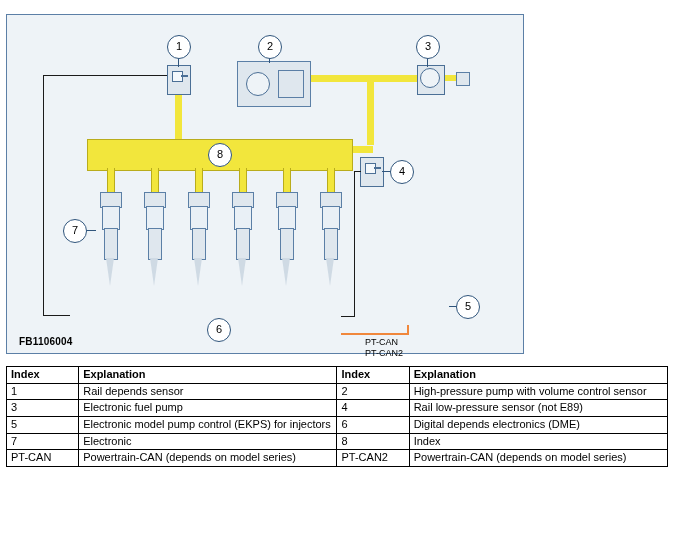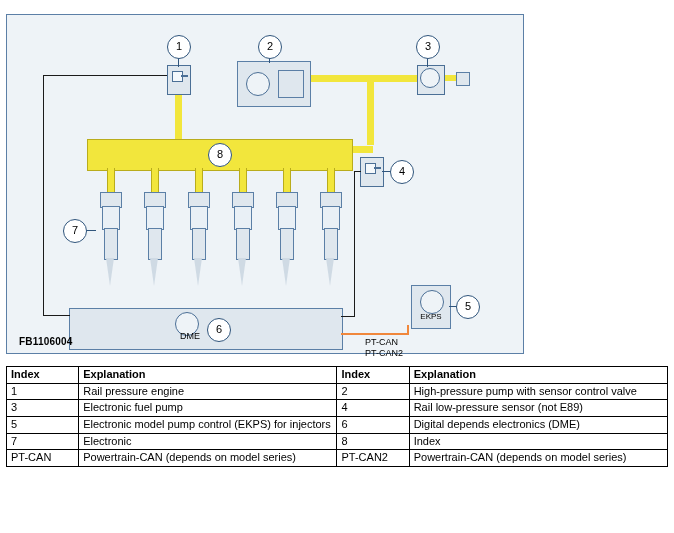--- a/index.html
+++ b/index.html
@@ -167,29 +167,21 @@
 
   <div class="sensor" style="left:410px;top:50px;width:26px;height:28px;">
     <div class="circ-icon" style="left:2px;top:2px;width:18px;height:18px;"></div>
   </div>
 
   <div class="sensor" style="left:353px;top:142px;">
     <div class="sq"></div>
       <div class="stem"></div>
   </div>
 
-  <div class="ekps">
-    <div class="circ-icon" style="left:8px;top:4px;"></div>
-    <div class="ekps-label">EKPS</div>
-  </div>
-
-  <div class="dme">
-    <div class="circ-icon" style="left:105px;top:3px;"></div>
-    <div class="dme-label">DME</div>
-  </div>
+
 
   <div class="wire" style="left:36px;top:60px;width:1px;height:240px;"></div>
   <div class="wire" style="left:36px;top:60px;width:124px;height:1px;"></div>
   <div class="wire" style="left:36px;top:300px;width:27px;height:1px;"></div>
   <div class="wire" style="left:347px;top:156px;width:1px;height:145px;"></div>
   <div class="wire" style="left:347px;top:156px;width:7px;height:1px;"></div>
   <div class="wire" style="left:334px;top:301px;width:14px;height:1px;"></div>
 
   <div class="canwire" style="left:334px;top:318px;width:68px;height:2px;"></div>
   <div class="canwire" style="left:400px;top:310px;width:2px;height:10px;"></div>
@@ -226,23 +218,23 @@
     <tr>
       <th class="c-idx">Index</th>
       <th class="c-exp">Explanation</th>
       <th class="c-idx">Index</th>
       <th class="c-exp">Explanation</th>
     </tr>
   </thead>
   <tbody>
     <tr>
       <td>1</td>
-      <td>Rail pressure engine</td>
+      <td>Rail depends sensor</td>
       <td>2</td>
-      <td>High-pressure pump with sensor control valve</td>
+      <td>High-pressure pump with volume control sensor</td>
     </tr>
     <tr>
       <td>3</td>
       <td>Electronic fuel pump</td>
       <td>4</td>
       <td>Rail low-pressure sensor (not E89)</td>
     </tr>
     <tr>
       <td>5</td>
       <td>Electronic model pump control (EKPS) for injectors</td>

